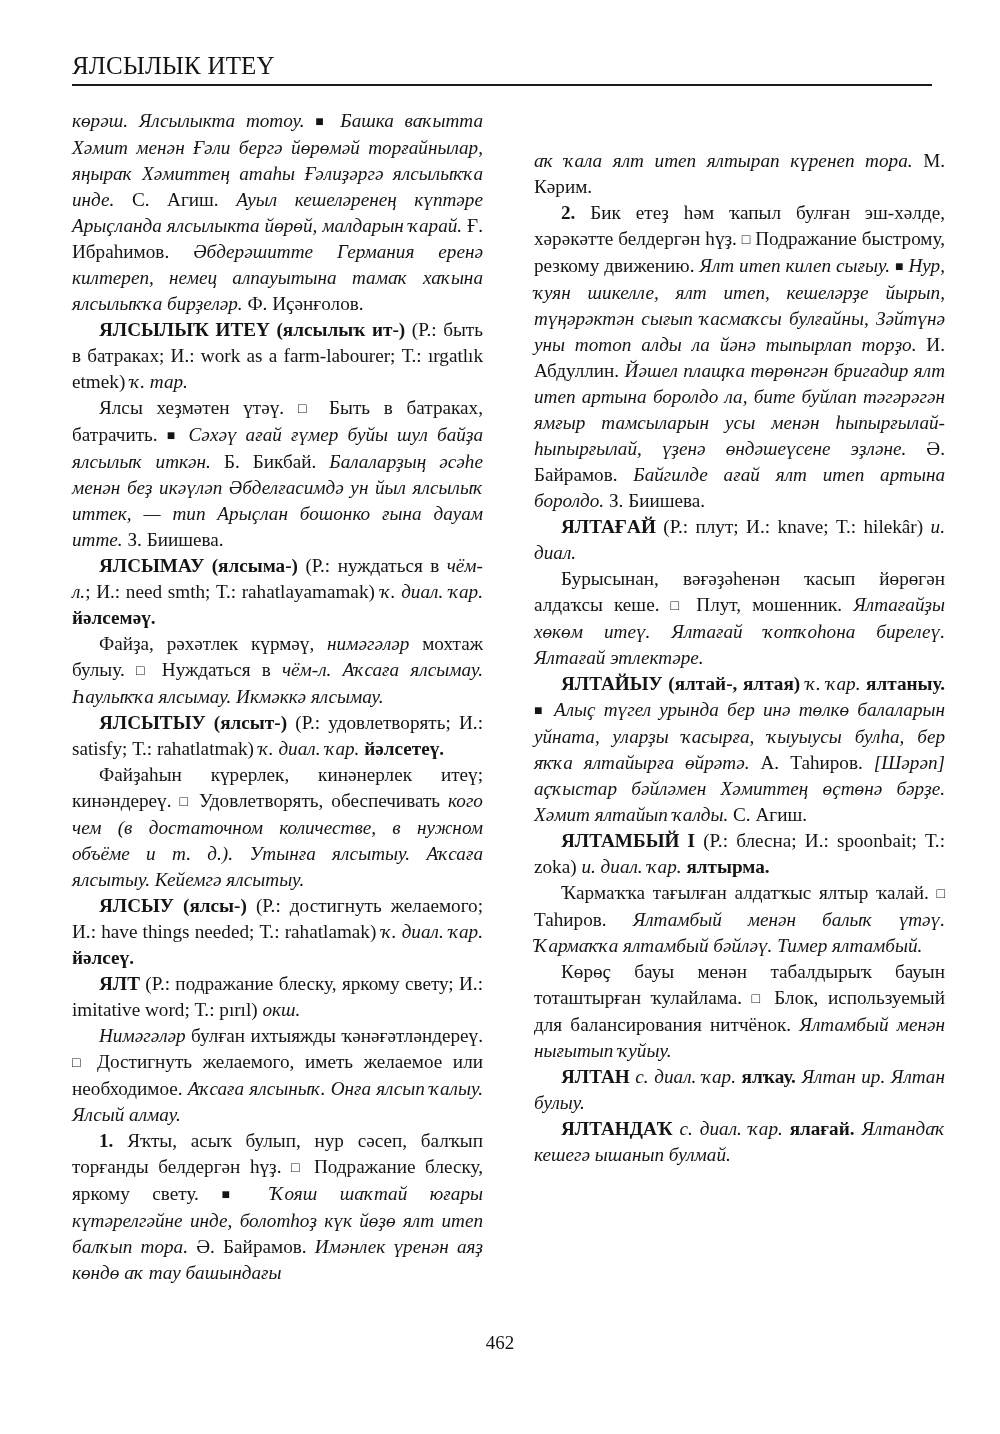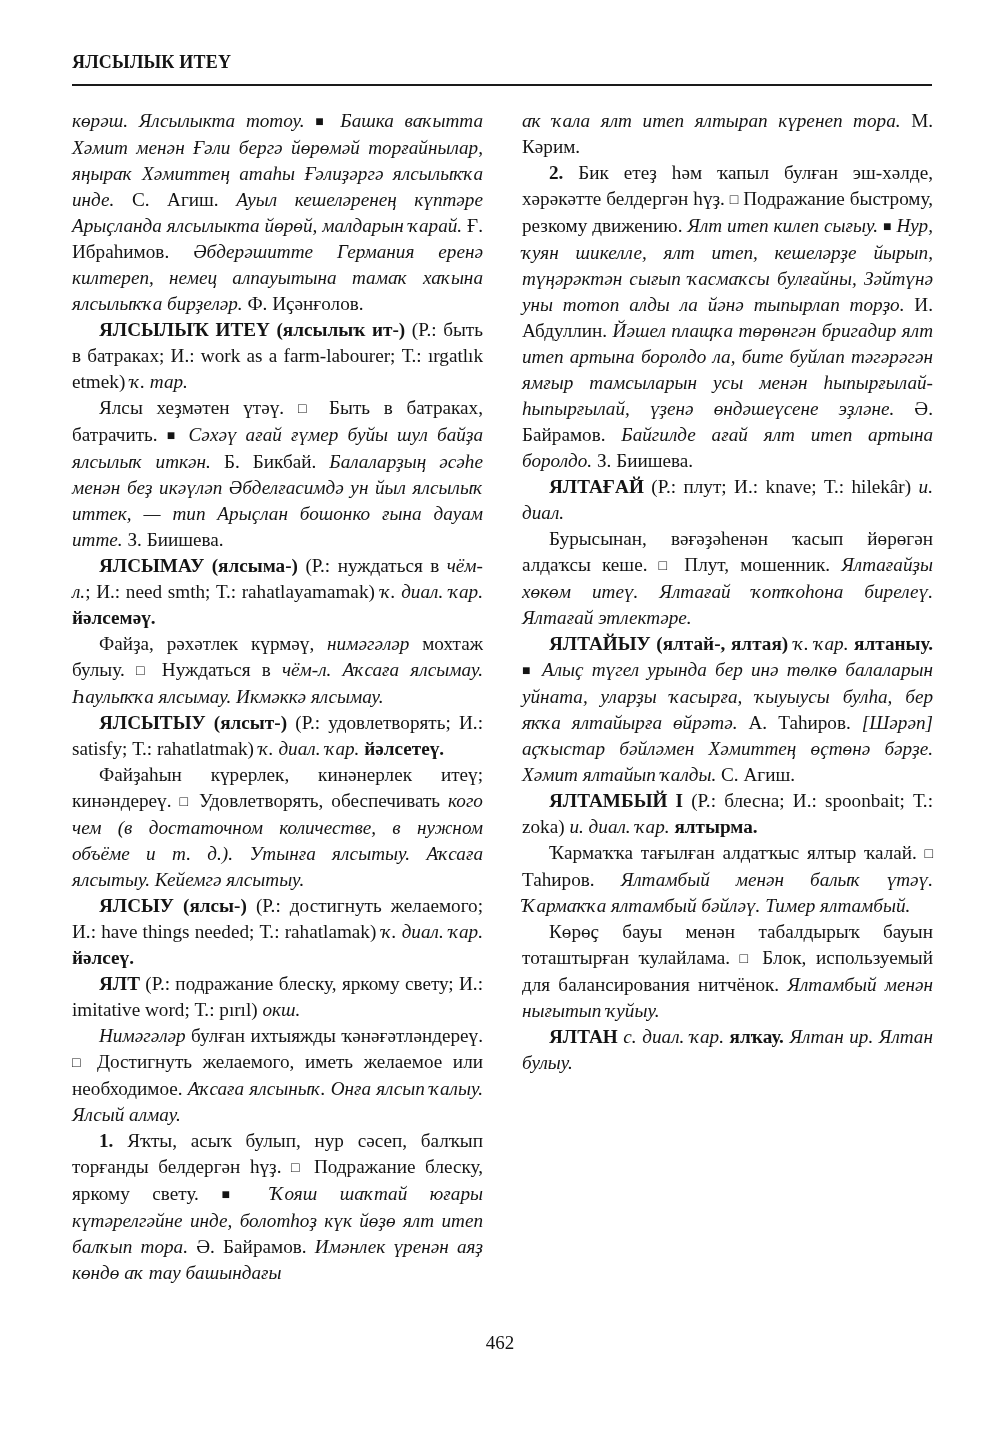--- a/index.html
+++ b/index.html
@@ -1,23 +1,23 @@
 <!DOCTYPE html>
 <html><head>
 <meta charset="utf-8">
 <style>
   html,body{margin:0;padding:0;background:#fff;}
   body{width:1000px;height:1434px;position:relative;overflow:hidden;color:#141414;
        font-family:"Liberation Serif","DejaVu Serif",serif;}
-  .running-head{position:absolute;left:72px;top:52px;font-weight:bold;font-size:18px;letter-spacing:0.2px;}
+  .running-head{position:absolute;left:72px;top:52px;font-weight:normal;font-size:25px;letter-spacing:0.2px;}
   .rule{position:absolute;left:72px;top:84px;width:860px;height:0;border-top:2px solid #1a1a1a;}
   .col{position:absolute;top:108px;width:411px;font-size:19.2px;line-height:26px;text-align:justify;
        hyphens:manual;}
   .col-left{left:72px;}
-  .col-right{left:522px;}
+  .col-right{left:534px;margin-top:40px;}
   .p{margin:0;text-indent:0;font-family:Liberation Serif, serif;}
   .p.ind{text-indent:27px;}
   .b{font-weight:bold;}
   .i{font-style:italic;}
   .sq{font-size:14px;vertical-align:1px;}
   .page-number{position:absolute;left:0;width:1000px;top:1332px;text-align:center;font-size:19px;}
 </style>
 </head>
 <body>
 
@@ -40,15 +40,16 @@
 <div class="col col-right" id="col-right">
     <p class="p"><span class="i">аҡ ҡала ялт итеп ялтырап күренеп тора.</span><span> М. Кәрим.</span></p>
     <p class="p ind"><span class="b">2.</span><span> Бик етеҙ һәм ҡапыл булған эш-хәлде, хәрәкәтте белдергән һүҙ. </span><span class="sq">□</span><span> Подражание быстрому, резкому движению. </span><span class="i">Ялт итеп килеп сығыу. </span><span class="sq">■</span><span class="i"> Нур, ҡуян шикелле, ялт итеп, кешеләрҙе йырып, түңәрәктән сығып ҡасмаҡсы булғайны, Зәйтүнә уны тотоп алды ла йәнә тыпырлап торҙо.</span><span> И. Абдуллин. </span><span class="i">Йәшел плащҡа төрөнгән бригадир ялт итеп артына боролдо ла, бите буйлап тәгәрәгән ямғыр тамсыларын усы менән һыпырғылай-һыпырғылай, үҙенә өндәшеүсене эҙләне.</span><span> Ә. Байрамов. </span><span class="i">Байгилде ағай ялт итеп артына боролдо.</span><span> З. Биишева.</span></p>
     <p class="p ind"><span class="b">ЯЛТАҒАЙ</span><span> (Р.: плут; И.: knave; Т.: hilekâr) </span><span class="i">и. диал.</span></p>
     <p class="p ind"><span>Бурысынан, вәғәҙәһенән ҡасып йөрөгән алдаҡсы кеше. </span><span class="sq">□</span><span> Плут, мошенник. </span><span class="i">Ялтағайҙы хөкөм итеү. Ялтағай ҡотҡоһона бирелеү. Ялтағай этлектәре.</span></p>
     <p class="p ind"><span class="b">ЯЛТАЙЫУ (ялтай-, ялтая)</span><span class="i"> ҡ. ҡар.</span><span class="b"> ялтаныу. </span><span class="sq">■</span><span class="i"> Алыҫ түгел урында бер инә төлкө балаларын уйната, уларҙы ҡасырға, ҡыуыусы булһа, бер яҡҡа ялтайырға өйрәтә.</span><span> А. Таһиров. </span><span class="i">[Шәрәп] аҫҡыстар бәйләмен Хәмиттең өҫтөнә бәрҙе. Хәмит ялтайып ҡалды.</span><span> С. Агиш.</span></p>
     <p class="p ind"><span class="b">ЯЛТАМБЫЙ I</span><span> (Р.: блесна; И.: spoonbait; Т.: zoka) </span><span class="i">и. диал. ҡар.</span><span class="b"> ялтырма.</span></p>
     <p class="p ind"><span>Ҡармаҡҡа тағылған алдатҡыс ялтыр ҡалай. </span><span class="sq">□</span><span> Таһиров. </span><span class="i">Ялтамбый менән балыҡ үтәү. Ҡармаҡҡа ялтамбый бәйләү. Тимер ялтамбый.</span></p>
     <p class="p ind"><span>Көрөҫ бауы менән табалдырыҡ бауын тоташтырған ҡулайлама. </span><span class="sq">□</span><span> Блок, используемый для балансирования нитчёнок. </span><span class="i">Ялтамбый менән нығытып ҡуйыу.</span></p>
     <p class="p ind"><span class="b">ЯЛТАН</span><span class="i"> с. диал. ҡар.</span><span class="b"> ялҡау.</span><span class="i"> Ялтан ир. Ялтан булыу.</span></p>
+    <p class="p ind"><span class="b">ЯЛТАНДАҠ</span><span class="i"> с. диал. ҡар.</span><span class="b"> ялағай.</span><span class="i"> Ялтандаҡ кешегә ышанып булмай.</span></p>
   </div>
 
 <div class="page-number">462</div>
 
 </body></html>

